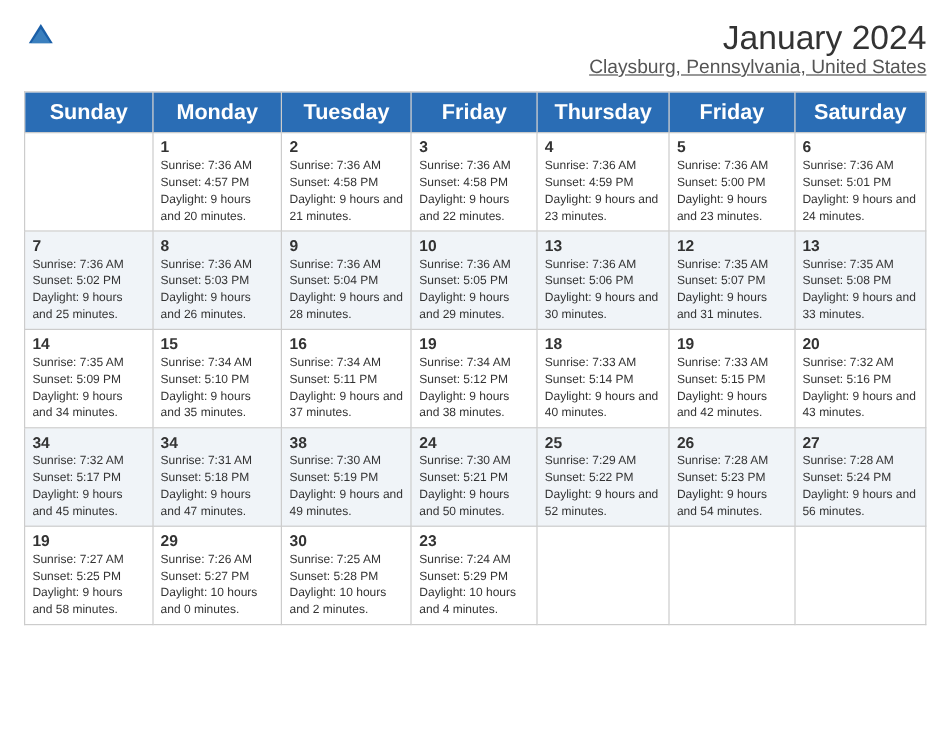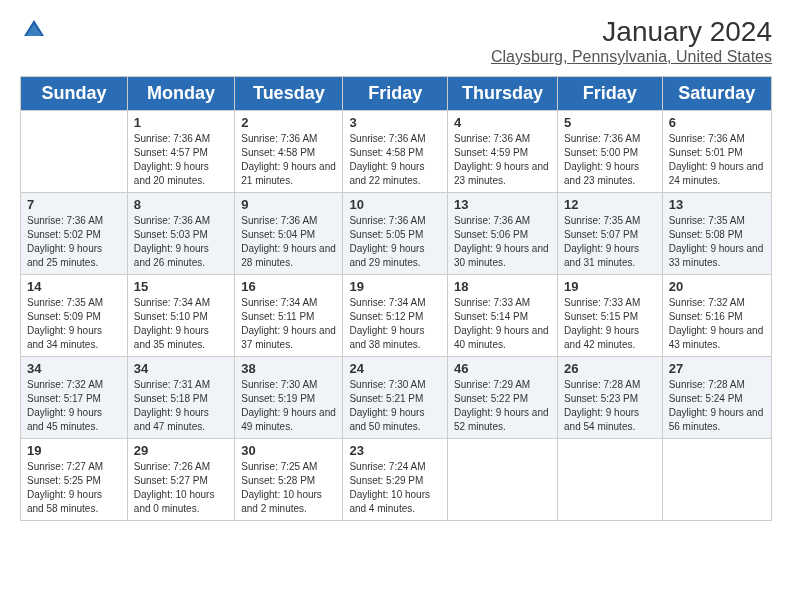--- a/index.html
+++ b/index.html
@@ -217,21 +217,21 @@
         </td>
         <td>
           <span class="day-number">38</span>
           <div class="day-info">Sunrise: 7:30 AM<br>Sunset: 5:19 PM<br>Daylight: 9 hours and 49 minutes.</div>
         </td>
         <td>
           <span class="day-number">24</span>
           <div class="day-info">Sunrise: 7:30 AM<br>Sunset: 5:21 PM<br>Daylight: 9 hours and 50 minutes.</div>
         </td>
         <td>
-          <span class="day-number">46</span>
+          <span class="day-number">25</span>
           <div class="day-info">Sunrise: 7:29 AM<br>Sunset: 5:22 PM<br>Daylight: 9 hours and 52 minutes.</div>
         </td>
         <td>
           <span class="day-number">26</span>
           <div class="day-info">Sunrise: 7:28 AM<br>Sunset: 5:23 PM<br>Daylight: 9 hours and 54 minutes.</div>
         </td>
         <td>
           <span class="day-number">27</span>
           <div class="day-info">Sunrise: 7:28 AM<br>Sunset: 5:24 PM<br>Daylight: 9 hours and 56 minutes.</div>
         </td>

